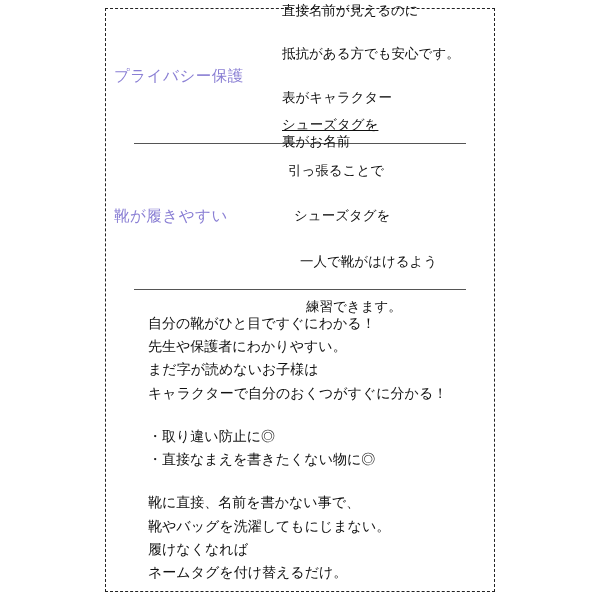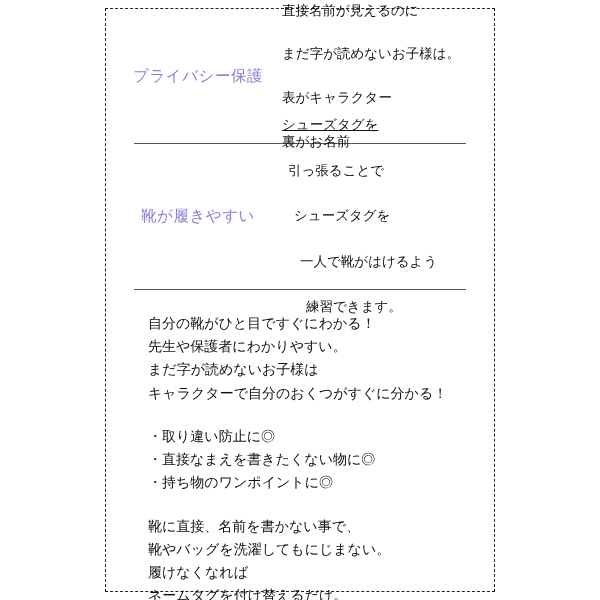--- a/index.html
+++ b/index.html
@@ -51,21 +51,21 @@
   .feature-row.r2 {
     height: 145px;
     padding-left: 8px;
   }
   .feature-title {
     color: #8a7fd4;
     font-size: 15.5px;
     letter-spacing: 0.5px;
     white-space: nowrap;
     width: 168px;
-    text-align: center;
+    text-align: left;
     flex: none;
   }
   .feature-body {
     font-size: 13.5px;
     color: #111111;
     line-height: 1.62;
     white-space: pre-line;
   }
   .feature-body.indent-stagger {
     line-height: 1.68;
@@ -106,21 +106,21 @@
 <div id="page">
 
   <div class="dashed-frame"></div>
 
   <div class="content">
 
     <div class="feature-row r1">
       <div class="feature-title">プライバシー保護</div>
       <div class="feature-body">
         <span class="ln">直接名前が見えるのに</span>
-        <span class="ln">まだ字が読めないお子様は。</span>
+        <span class="ln">抵抗がある方でも安心です。</span>
         <span class="ln">表がキャラクター</span>
         <span class="ln">裏がお名前</span>
       </div>
     </div>
 
     <div class="divider"></div>
 
     <div class="feature-row r2">
       <div class="feature-title">靴が履きやすい</div>
       <div class="feature-body indent-stagger">
@@ -139,21 +139,20 @@
       <div class="para">
         <span class="ln">自分の靴がひと目ですぐにわかる！</span>
         <span class="ln">先生や保護者にわかりやすい。</span>
         <span class="ln">まだ字が読めないお子様は</span>
         <span class="ln">キャラクターで自分のおくつがすぐに分かる！</span>
       </div>
 
       <div class="para bullets">
         <span class="ln">・取り違い防止に◎</span>
         <span class="ln">・直接なまえを書きたくない物に◎</span>
-        <span class="ln">・持ち物のワンポイントに◎</span>
       </div>
 
       <div class="para">
         <span class="ln">靴に直接、名前を書かない事で、</span>
         <span class="ln">靴やバッグを洗濯してもにじまない。</span>
         <span class="ln">履けなくなれば</span>
         <span class="ln">ネームタグを付け替えるだけ。</span>
       </div>
 
     </div>

